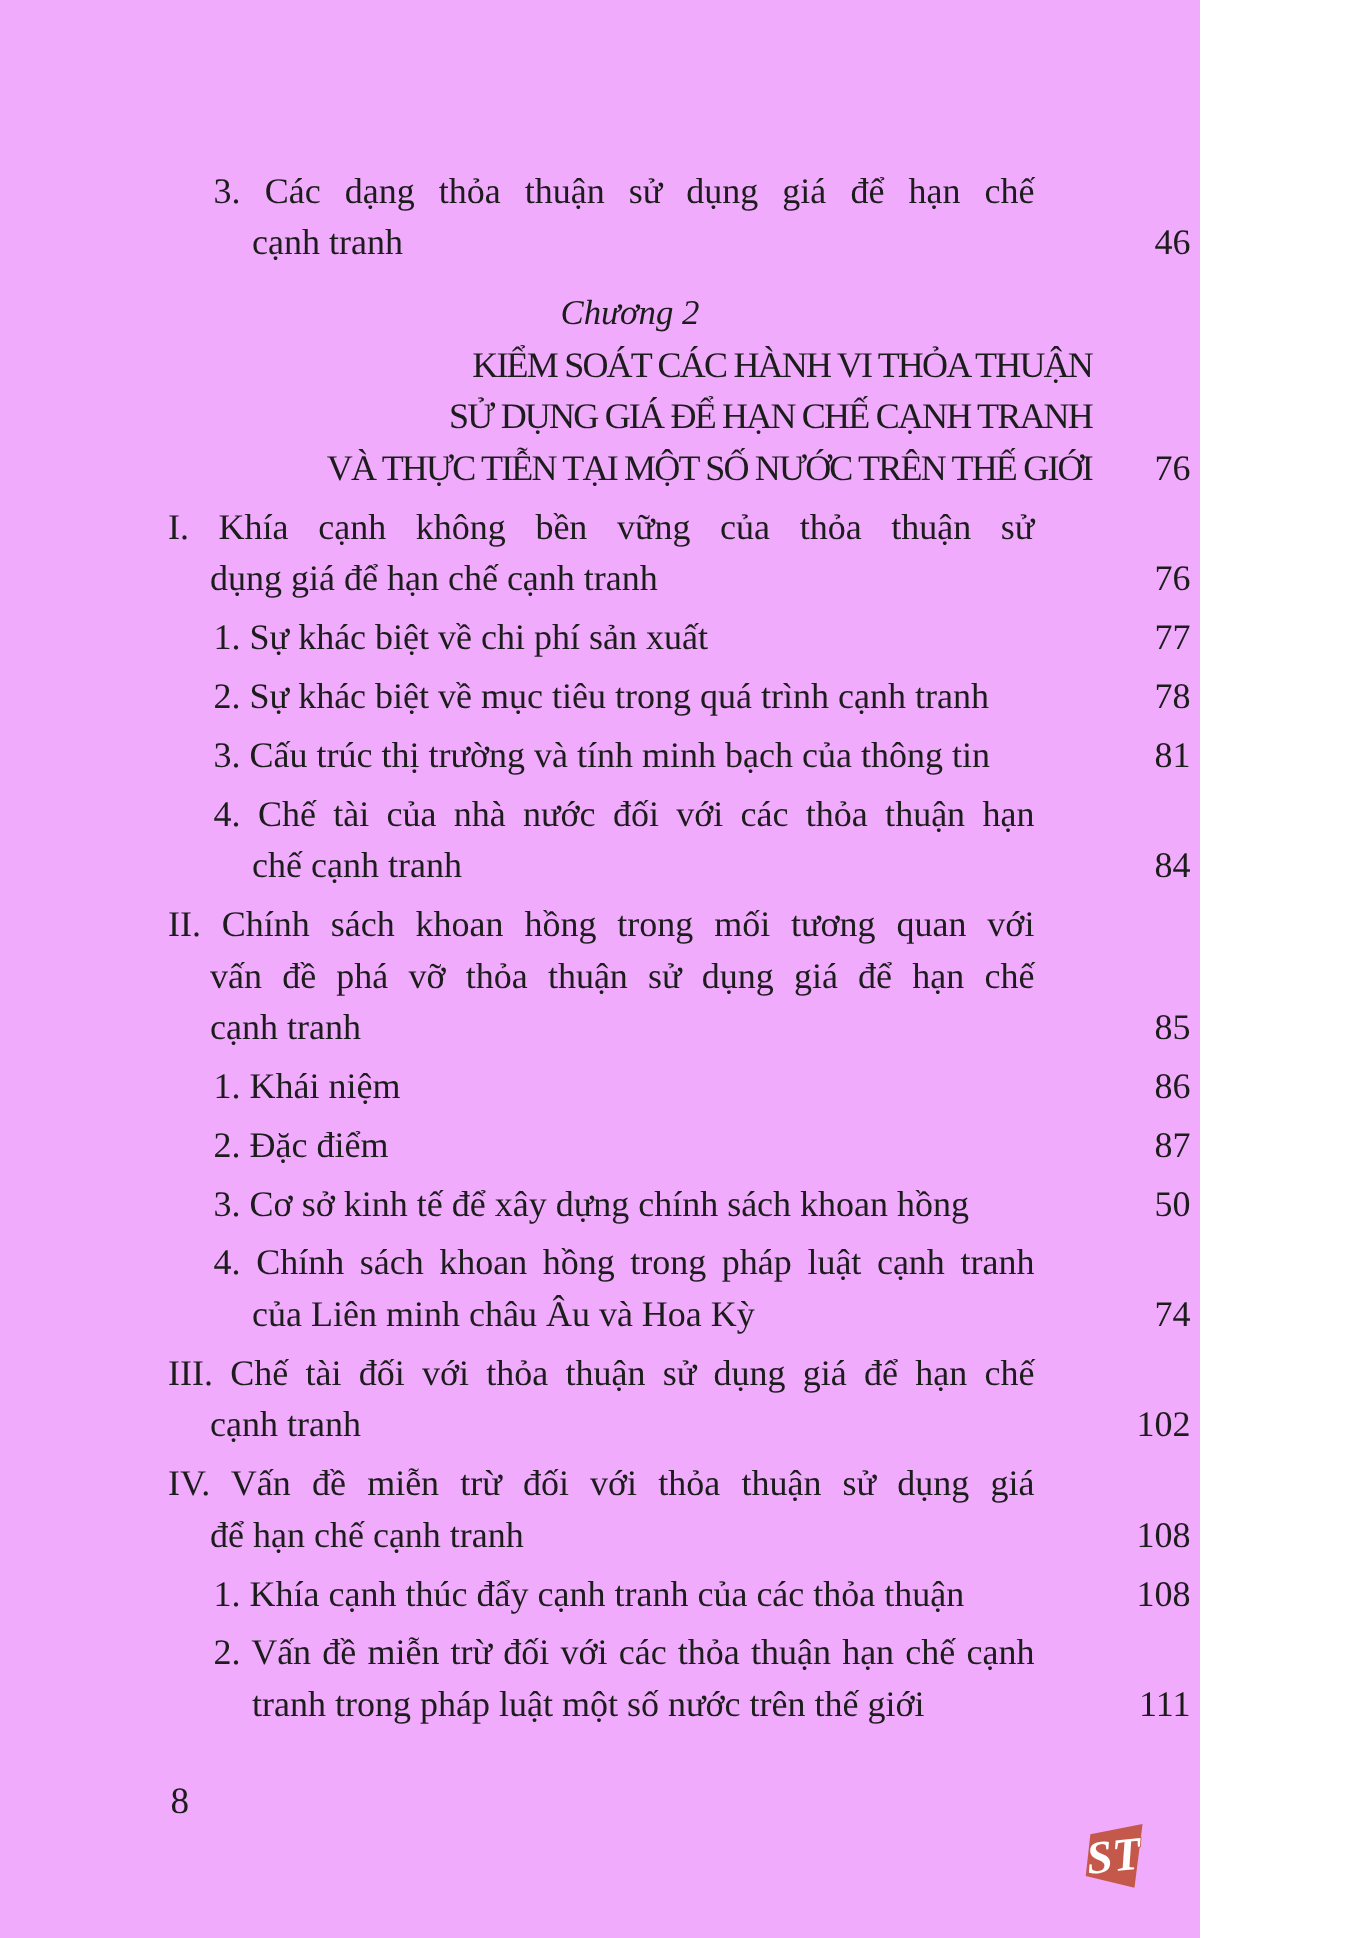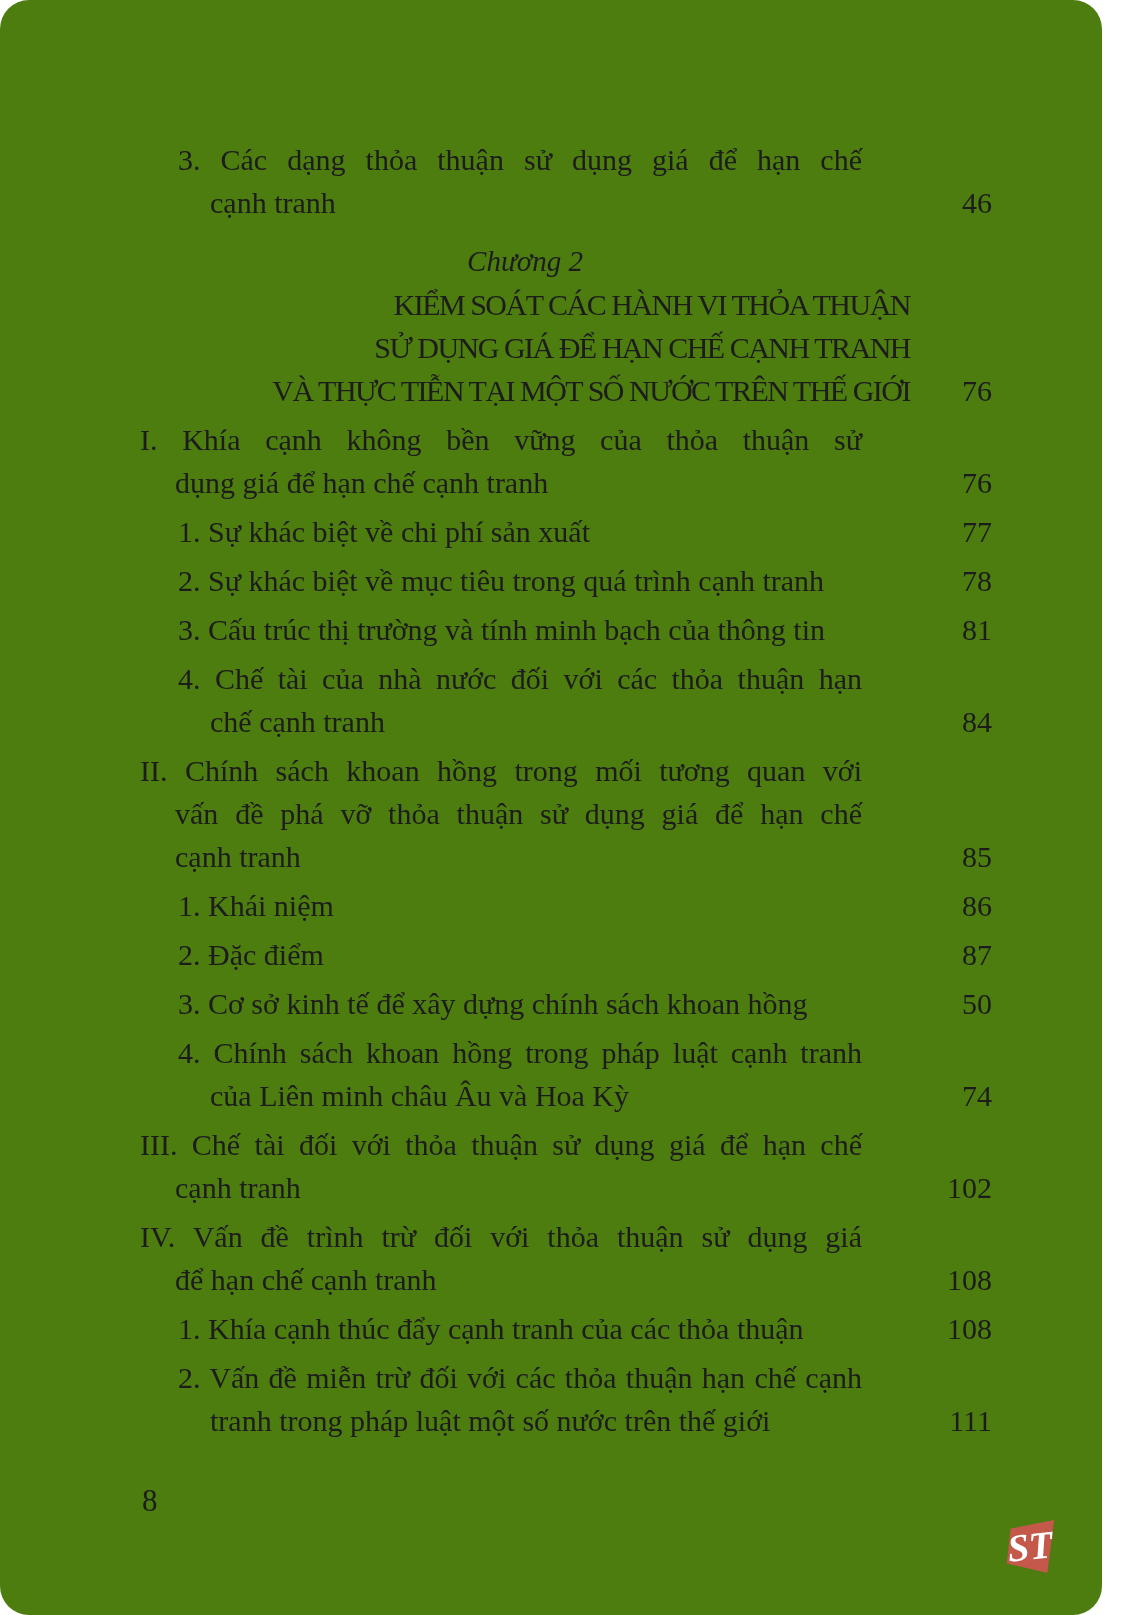--- a/index.html
+++ b/index.html
@@ -1,23 +1,22 @@
 <!DOCTYPE html>
 <html><head>
 <meta charset="utf-8">
 <style>
   html,body{margin:0;padding:0;background:#ffffff;}
   .page{
     position:relative;
-    width:1102px;height:1615px;
-    background:#4d7c0f;
+    width:1000px;height:1615px;
+    background:#f0abfc;
     font-family:"Liberation Serif", serif;
     color:#1c1c1c;
     overflow:hidden;
-    border-radius:29px;
   }
   .toc{
     position:absolute;
     left:140px;top:138px;
     width:852px;
   }
   .entry{display:flex;margin-bottom:6px;}
   .entry .text{width:722px;}
   .entry.chapter .text{width:770px;}
   .entry .num{
@@ -129,21 +128,21 @@
       </div>
       <div class="entry section">
         <div class="text">
           <div class="line just">III. Chế tài đối với thỏa thuận sử dụng giá để hạn chế</div>
           <div class="line cont">cạnh tranh</div>
         </div>
         <div class="num">102</div>
       </div>
       <div class="entry section">
         <div class="text">
-          <div class="line just">IV. Vấn đề trình trừ đối với thỏa thuận sử dụng giá</div>
+          <div class="line just">IV. Vấn đề miễn trừ đối với thỏa thuận sử dụng giá</div>
           <div class="line cont">để hạn chế cạnh tranh</div>
         </div>
         <div class="num">108</div>
       </div>
       <div class="entry item">
         <div class="text">
           <div class="line">1. Khía cạnh thúc đẩy cạnh tranh của các thỏa thuận</div>
         </div>
         <div class="num">108</div>
       </div>

